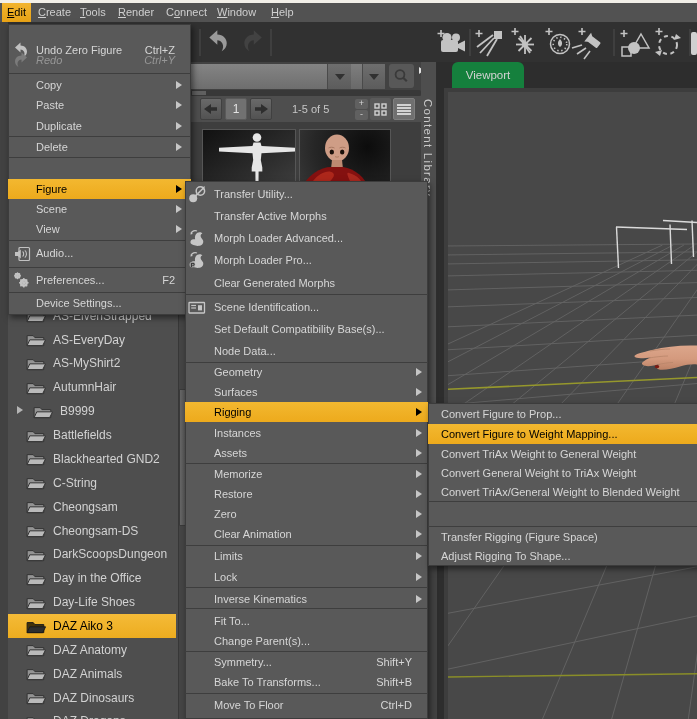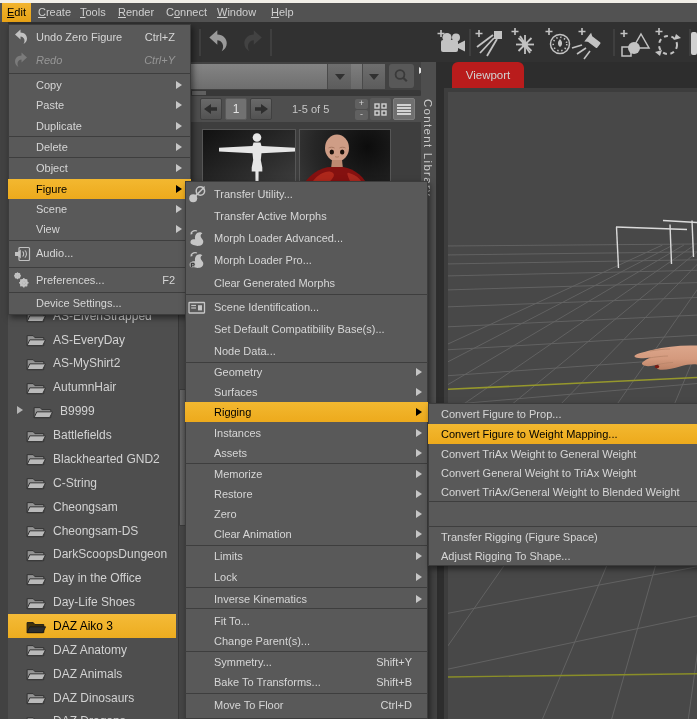--- a/index.html
+++ b/index.html
@@ -301,21 +301,21 @@
     <svg class="ico" style="left:18px;top:4.5px" width="20" height="15" viewBox="0 0 18 13">
       <use href="#fold"></use>
     </svg>
     <span class="tl">DAZ Dragons</span>
   </div>
 
 <div class="abs" style="left:421px;top:62px;width:16px;height:410px;background:#4e4e4e;border-radius:0 0 12px 0;border-right:1px solid #2e2e2e;box-sizing:border-box;"></div>
 <div class="abs" style="left:422px;top:99px;writing-mode:vertical-lr;font-size:11.5px;color:#c9c9c9;letter-spacing:1.3px;">Content Library</div>
 
 <div class="abs" style="left:437px;top:62px;width:260px;height:657px;background:#2d2d2d;"></div>
-<div class="abs" style="left:452px;top:62px;width:72px;height:26px;background:#b91c1c;border-radius:6px 6px 0 0;color:#d2d2d2;font-size:11.5px;text-align:center;line-height:27px;">Viewport</div>
+<div class="abs" style="left:452px;top:62px;width:72px;height:26px;background:#15803d;border-radius:6px 6px 0 0;color:#d2d2d2;font-size:11.5px;text-align:center;line-height:27px;">Viewport</div>
 <div class="abs" style="left:444px;top:88px;width:253px;height:631px;background:#3d3d3d;"></div>
 <svg class="abs" style="left:448px;top:92px;" width="249" height="627" viewBox="448 92 249 627">
  <rect x="448" y="92" width="249" height="627" fill="#484848"></rect>
  <g stroke="#636363" stroke-width="0.95" fill="none">
   <line x1="444" y1="246" x2="697" y2="244"></line>
   <line x1="444" y1="255" x2="697" y2="251.9"></line>
   <line x1="444" y1="264" x2="697" y2="259.8"></line>
   <line x1="444" y1="276" x2="697" y2="270.3"></line>
   <line x1="444" y1="290" x2="697" y2="282.6"></line>
   <line x1="444" y1="307" x2="697" y2="297.5"></line>
@@ -357,21 +357,21 @@
  </linearGradient>
     </defs>
  <path d="M697 345.5 C680 345 666 346.5 652 350 C643 352.3 633.5 354.2 634.5 356.6 C635.6 358.9 645 358.3 651 357.2 C644 360.6 640 363 643 365 C646.2 367.2 654 365.8 660 364 C657 366.2 655.5 368 658.5 369.3 C662.5 371 673 368.5 680 366.5 C686 364.8 692 364 697 364.5 Z" fill="url(#skin)"></path>
  <path d="M650 351 C656 350 664 349 670 349" stroke="#b9856a" stroke-width="0.8" fill="none"></path>
  <path d="M649 358 C655 357 663 356 668 356" stroke="#b9856a" stroke-width="0.8" fill="none"></path>
  <path d="M658 364.5 C663 363.5 669 362.5 673 362.5" stroke="#b9856a" stroke-width="0.8" fill="none"></path>
  <ellipse cx="657" cy="366.6" rx="2.3" ry="1.6" fill="#7e1a12"></ellipse>
 </svg>
 
 <div class="menu" style="left:8px;top:24px;width:183px;height:291px;">
- <div class="mi" style="top:1px;height:24px;line-height:24px;">
+ <div class="mi" style="top:14px;height:24px;line-height:24px;">
       <svg class="ico" style="left:4px;top:3px" width="18" height="18" viewBox="0 0 18 18">
         <path d="M3 6.5 L8.5 1.5 L8.5 4.4 C12.5 4.6 15 7 15 10.6 C15 13 13.6 15 11.5 16 C12.6 14.3 12.9 12.2 11.9 10.5 C11.1 9.2 10 8.6 8.5 8.5 L8.5 11.5 Z" fill="#c2c2c2"></path>
       </svg>
       <span class="lbl" style="left:28px">Undo Zero Figure</span>
       <span class="sc">Ctrl+Z</span>
     </div>
  <div class="mi dis" style="top:25px;height:22px;line-height:22px;">
       <svg class="ico" style="left:4px;top:2px" width="18" height="18" viewBox="0 0 18 18">
         <g transform="scale(-1,1) translate(-18,0)">
           <path d="M3 6.5 L8.5 1.5 L8.5 4.4 C12.5 4.6 15 7 15 10.6 C15 13 13.6 15 11.5 16 C12.6 14.3 12.9 12.2 11.9 10.5 C11.1 9.2 10 8.6 8.5 8.5 L8.5 11.5 Z" fill="#7b7b7b"></path>
@@ -392,24 +392,20 @@
  <div class="mi" style="top:91.5px;height:20px;line-height:20px;">
       <span class="lbl" style="left:28px">Duplicate</span>
       <i class="arr" style="right:9px;top:6px"></i>
     </div>
  <div class="sep" style="top:112px"></div>
  <div class="mi" style="top:112.5px;height:26px;line-height:20px;">
       <span class="lbl" style="left:28px">Delete</span>
       <i class="arr" style="right:9px;top:6px"></i>
     </div>
  <div class="sep" style="top:133px"></div>
- <div class="mi" style="top:134px;height:20px;line-height:20px;">
-      <span class="lbl" style="left:28px">Object</span>
-      <i class="arr" style="right:9px;top:6px"></i>
-    </div>
  <div class="mi hl" style="top:154.5px;height:20.5px;line-height:20.5px;">
       <span class="lbl" style="left:28px">Figure</span>
       <i class="arr arrk" style="right:9px;top:6px"></i>
     </div>
  <div class="mi" style="top:175px;height:20px;line-height:20px;">
       <span class="lbl" style="left:28px">Scene</span>
       <i class="arr" style="right:9px;top:6px"></i>
     </div>
  <div class="mi" style="top:195px;height:20px;line-height:20px;">
       <span class="lbl" style="left:28px">View</span>

